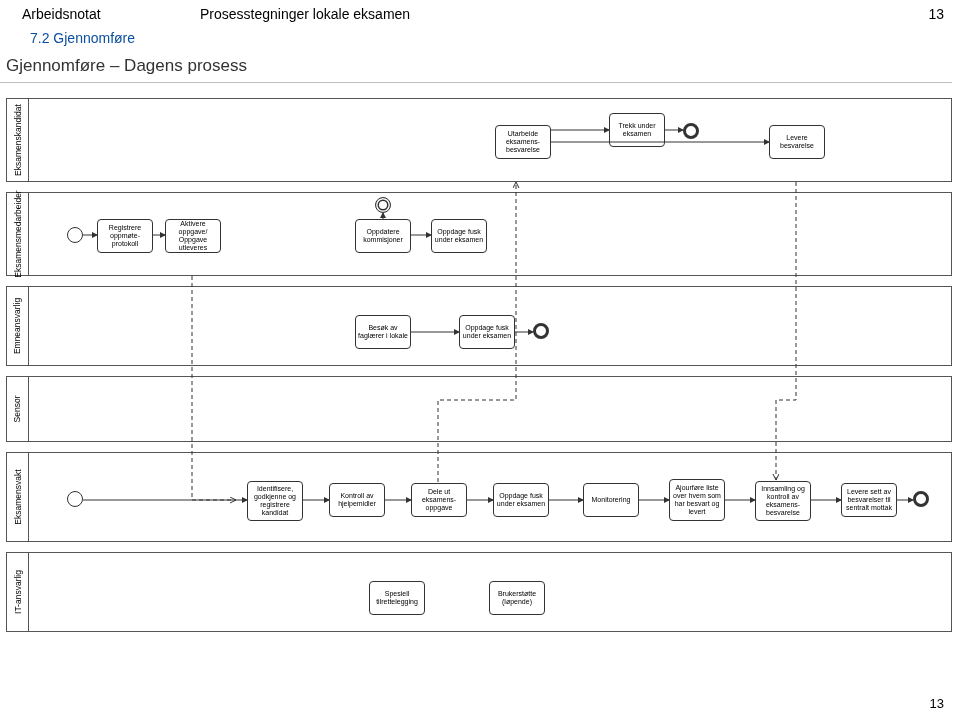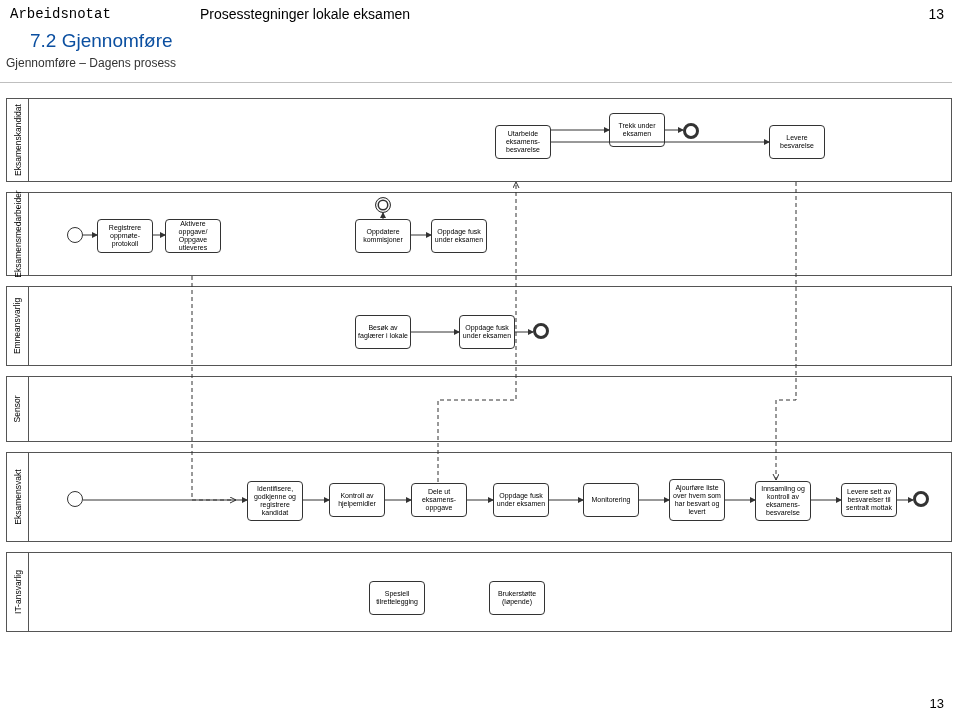--- a/index.html
+++ b/index.html
@@ -12,35 +12,35 @@
     position: relative;
     overflow: hidden;
   }
   .header-row {
     position: absolute;
     top: 6px;
     left: 0;
     width: 960px;
     font-size: 14px;
   }
-  .header-left { position: absolute; left: 10px; font-family: Liberation Mono, monospace; }
+  .header-left { position: absolute; left: 22px; }
   .header-center { position: absolute; left: 200px; }
   .header-right { position: absolute; right: 16px; }
   .section-num {
     position: absolute;
     top: 30px;
     left: 30px;
-    font-size: 19px;
+    font-size: 14px;
     color: #0b4fa0;
   }
   .diagram-title {
     position: absolute;
     top: 56px;
     left: 6px;
-    font-size: 12px;
+    font-size: 17px;
     color: #333;
   }
   .title-rule {
     position: absolute;
     top: 82px;
     left: 0;
     width: 952px;
     border-top: 1px solid #bfbfbf;
   }
   .pool {

